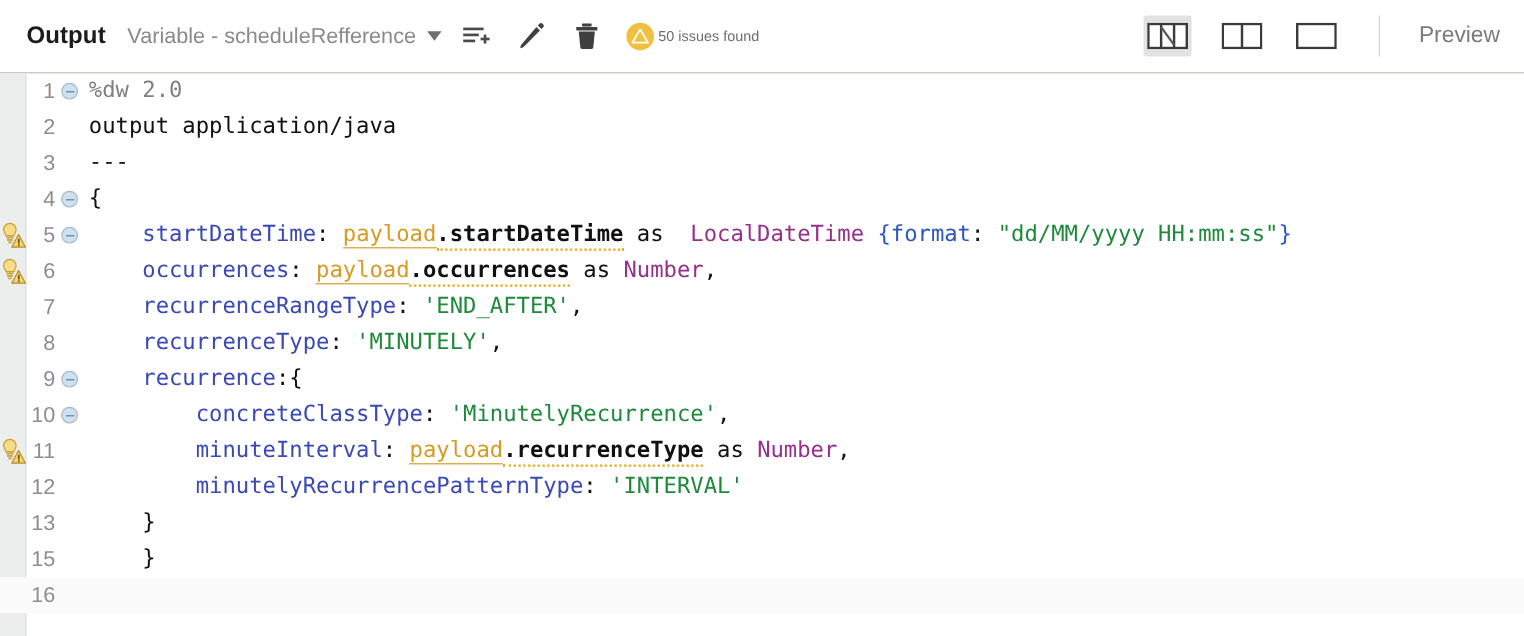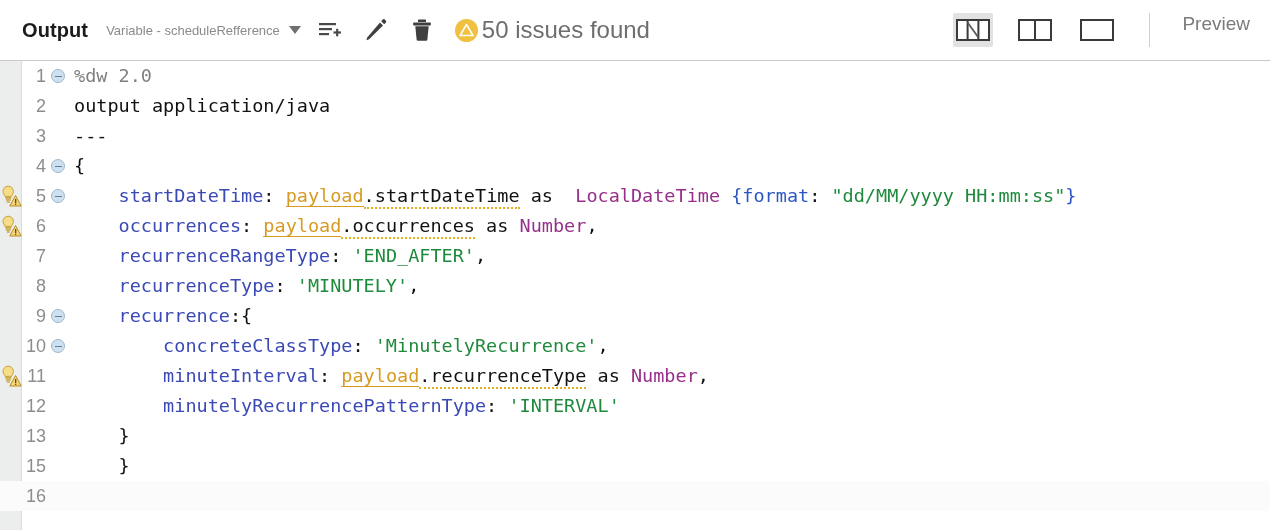--- a/index.html
+++ b/index.html
@@ -31,21 +31,21 @@
     position: relative;
   }
   .hdr-title {
     font-size: 20px;
     color: #1b1b1b;
     font-weight: 700;
     letter-spacing: .1px;
     white-space: nowrap;
   }
   .hdr-sub {
-    font-size: 13px;
+    font-size: 18px;
     color: #8a8a8a;
     margin-left: 18px;
     white-space: nowrap;
   }
   .caret-down {
     margin-left: 9px;
     width: 0; height: 0;
     border-left: 6px solid transparent;
     border-right: 6px solid transparent;
     border-top: 8px solid #6f6f6f;
@@ -64,34 +64,34 @@
     cursor: pointer;
   }
   .issues-wrap {
     display: flex;
     align-items: center;
     margin-left: 20px;
     gap: 4px;
     white-space: nowrap;
   }
   .issues-text {
-    font-size: 24px;
+    font-size: 12px;
     color: #6e6e6e;
   }
   .warn-circle {
     width: 23px; height: 23px;
     border-radius: 50%;
     background: #f0c040;
     display: flex; align-items: center; justify-content: center;
     flex: 0 0 23px;
   }
   .hdr-right {
     margin-left: auto;
     display: flex;
-    align-items: flex-start;
+    align-items: center;
     gap: 16px;
   }
   .layout-btn {
     width: 40px; height: 34px;
     display: flex; align-items: center; justify-content: center;
     cursor: pointer;
     border-radius: 2px;
     margin-right: 6px;
   }
   .layout-btn.active { background: #e2e2e2; }
@@ -186,20 +186,21 @@
   .t-black  { color: #111111; }
   .t-key    { color: #3a49b5; }
   .t-str    { color: #1f8a3c; }
   .t-type   { color: #97308a; }
   .t-brace  { color: #2b56c4; }
   .t-pay    { color: #d79b23; border-bottom: 1px solid #d79b23; margin-top: 40px; }
   .t-punc   { color: #111111; }
   .wavy {
     border-bottom: 2px dotted #e3b01f;
     padding-bottom: 1px;
+    font-weight: bold;
   }
 </style>
 </head>
 <body>
 
 <div id="app">
 
   <div class="header">
 
     <div class="hdr-title">Output</div>

